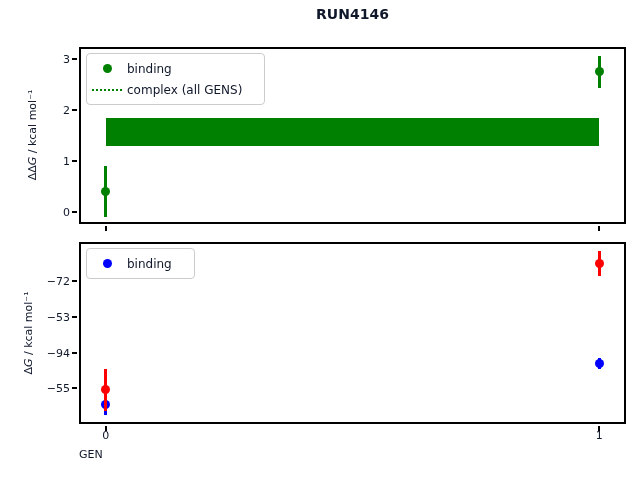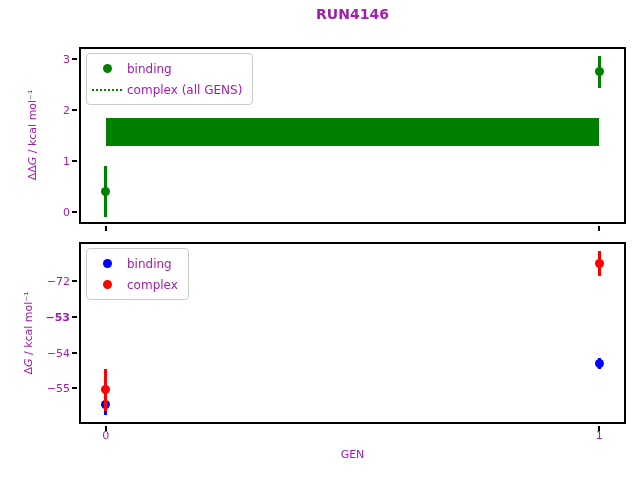--- a/index.html
+++ b/index.html
@@ -1,37 +1,37 @@
 <!DOCTYPE html>
 <html><head>
 <meta charset="utf-8">
 <style>
   html,body{margin:0;padding:0;background:#fff;}
   .figure{position:relative;width:640px;height:480px;background:#ffffff;
-          font-family:"DejaVu Sans",sans-serif;color:#a21caf;overflow:hidden;}
+          font-family:"DejaVu Sans",sans-serif;color:#0f172a;overflow:hidden;}
   .title{position:absolute;left:79px;top:6px;width:547px;text-align:center;
          font-size:14px;font-weight:bold;}
   .axes{position:absolute;border:2px solid #000;background:#fff;box-sizing:border-box;}
   #ax0{left:79px;top:47px;width:547px;height:177px;}
   #ax1{left:79px;top:242px;width:547px;height:182px;}
   .ylabel{position:absolute;white-space:nowrap;font-size:11px;
           transform:translate(-50%,-50%) rotate(-90deg);}
   #ylabel0{left:32px;top:135px;}
   #ylabel1{left:28px;top:333px;}
   .ital{font-style:italic;}
-  .xlabel{position:absolute;left:79px;top:448px;width:547px;text-align:center;font-size:11px;}
+  .xlabel{position:absolute;left:79px;top:448px;width:547px;font-size:11px;}
   .tick{position:absolute;background:#000;}
   .ticklabel{position:absolute;font-size:11px;line-height:1;}
   .ticklabel.ylab{transform:translate(-100%,-50%);}
   .ticklabel.xlab{transform:translateX(-50%);}
   .band{position:absolute;}
   .ebar{position:absolute;width:3px;}
   .pt{position:absolute;width:9px;height:9px;border-radius:50%;}
   .legend{position:absolute;left:5px;top:4px;background:rgba(255,255,255,0.85);
-          border:1px solid #ccc;border-radius:4px;padding:4px 10px 4px 0;z-index:5;}
+          border:1px solid #ccc;border-radius:4px;padding:4px 22px 4px 0;z-index:5;}
   .lrow{display:flex;align-items:center;height:21px;}
   .lmark{width:40px;display:flex;align-items:center;justify-content:center;flex:none;}
   .ldot{width:9px;height:9px;border-radius:50%;}
   .lline{width:30px;height:0;border-top:2px dotted #008000;}
   .llabel{font-size:12px;white-space:nowrap;}
 </style>
 </head>
 <body>
 
 <div class="figure">
@@ -68,23 +68,23 @@
           <div class="llabel">complex (all GENS)</div>
         </div>
       </div>
     </div>
 
   <div class="ylabel" id="ylabel1"><span>Δ</span><span class="ital">G</span><span> / kcal mol⁻¹</span></div>
   <div class="axes" id="ax1">
       <div class="tick" style="left: -9px; top: 143.18px; width: 5px; height: 2px;"></div>
       <div class="ticklabel ylab" style="left: -11px; top: 144.18px; text-align: right;">−55</div>
       <div class="tick" style="left: -9px; top: 107.58px; width: 5px; height: 2px;"></div>
-      <div class="ticklabel ylab" style="left: -11px; top: 108.58px;">−54</div>
+      <div class="ticklabel ylab" style="left: -11px; top: 108.58px;">−94</div>
       <div class="tick" style="left: -9px; top: 71.98px; width: 5px; height: 2px;"></div>
-      <div class="ticklabel ylab" style="left: -11px; top: 72.98px; font-weight: bold;">−53</div>
+      <div class="ticklabel ylab" style="left: -11px; top: 72.98px;">−53</div>
       <div class="tick" style="left: -9px; top: 36.38px; width: 5px; height: 2px;"></div>
       <div class="ticklabel ylab" style="left: -11px; top: 37.38px;">−72</div>
       <div class="tick" style="left: 23.6818px; bottom: -9px; width: 2px; height: 5px;"></div>
       <div class="ticklabel xlab" style="left: 24.6818px; top: 186px;">0</div>
       <div class="tick" style="left: 517.318px; bottom: -9px; width: 2px; height: 5px;"></div>
       <div class="ticklabel xlab" style="left: 518.318px; top: 186px;">1</div>
       <div class="ebar" style="left: 23.1818px; top: 149.52px; height: 21.36px; background: rgb(0, 0, 255);"></div>
       <div class="pt" style="left: 20.1818px; top: 155.7px; background: rgb(0, 0, 255);"></div>
       <div class="ebar" style="left: 516.818px; top: 113.564px; height: 11.392px; background: rgb(0, 0, 255);"></div>
       <div class="pt" style="left: 513.818px; top: 114.76px; background: rgb(0, 0, 255);"></div>
@@ -92,23 +92,17 @@
       <div class="pt" style="left: 20.1818px; top: 141.46px; background: rgb(255, 0, 0);"></div>
       <div class="ebar" style="left: 516.818px; top: 7.12px; height: 24.92px; background: rgb(255, 0, 0);"></div>
       <div class="pt" style="left: 513.818px; top: 15.08px; background: rgb(255, 0, 0);"></div>
       <div class="legend">
         <div class="lrow">
           <div class="lmark">
             <div class="ldot" style="background: rgb(0, 0, 255);"></div>
           </div>
           <div class="llabel">binding</div>
         </div>
-        <div class="lrow">
-          <div class="lmark">
-            <div class="ldot" style="background: rgb(255, 0, 0);"></div>
-          </div>
-          <div class="llabel">complex</div>
-        </div>
       </div>
     </div>
 
   <div class="xlabel">GEN</div>
 </div>
 
 </body></html>

